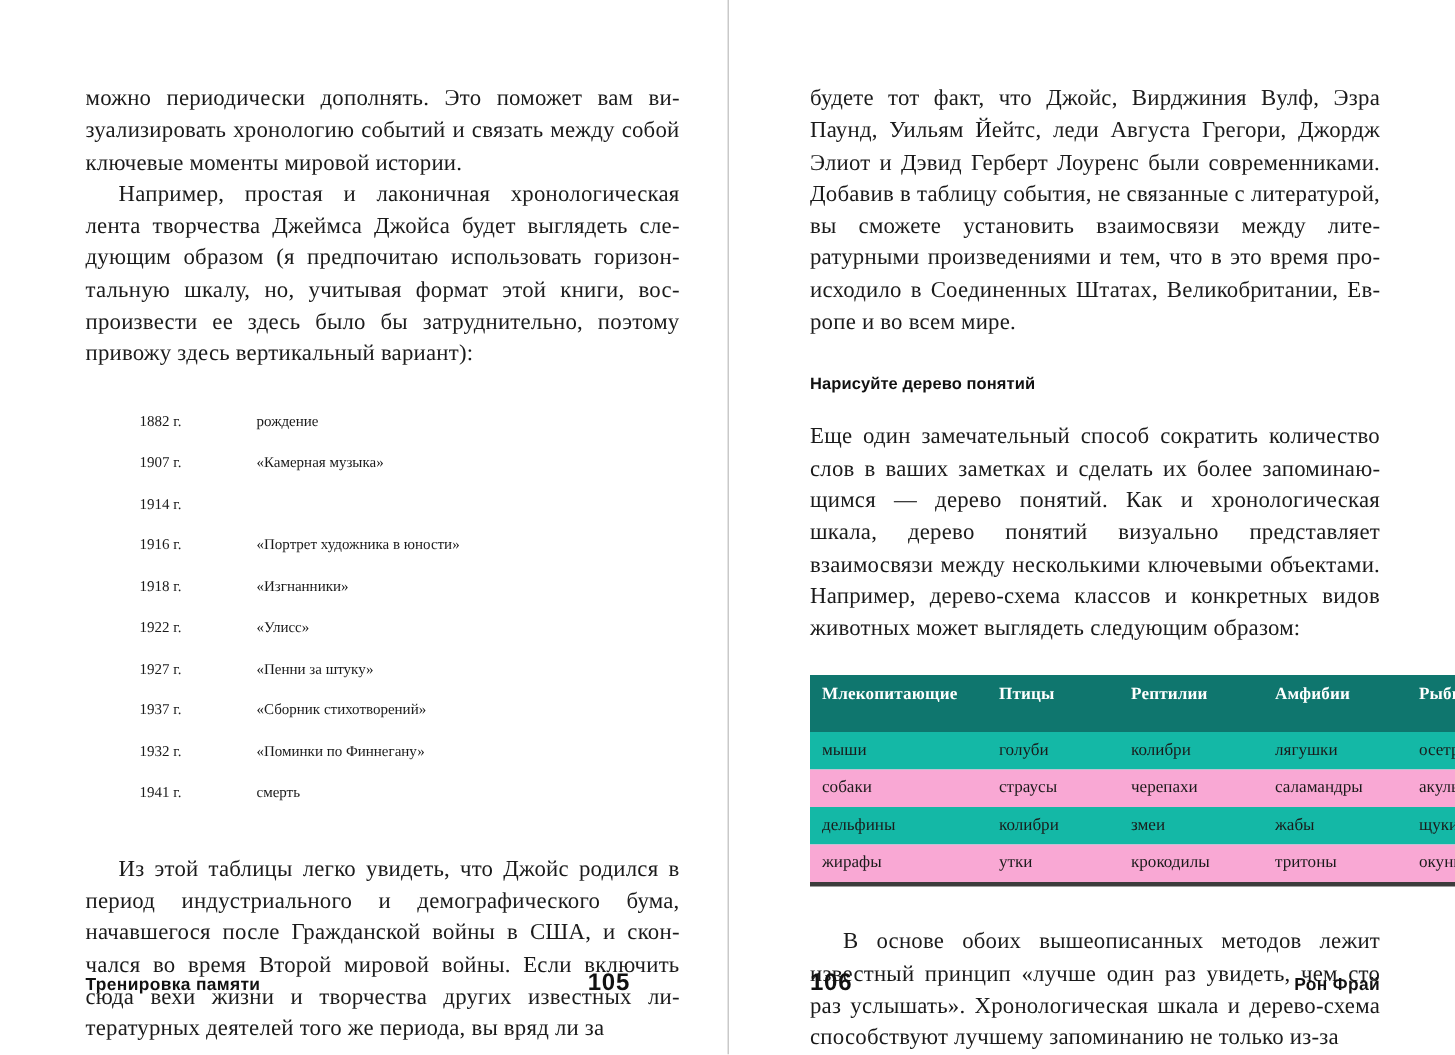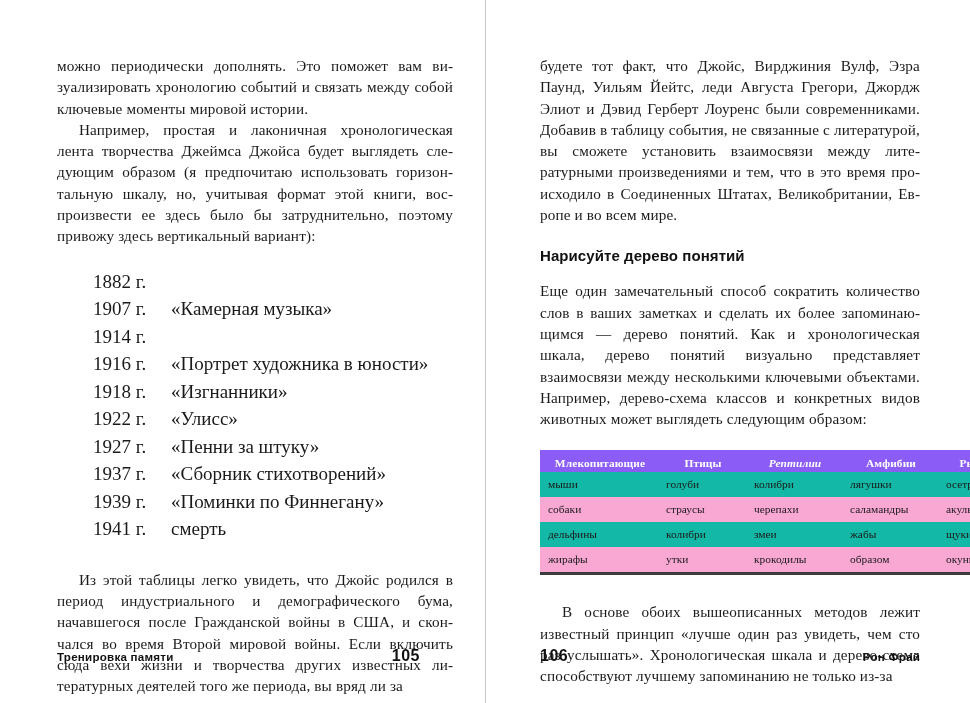--- a/index.html
+++ b/index.html
@@ -67,78 +67,78 @@
   .spacer-lg { height: 26px; }
 
   
   .chrono {
     margin: 0;
     padding: 0;
     list-style: none;
   }
   .chrono-row {
     display: flex;
-    font-size: 19px;
+    font-size: 10px;
     line-height: 27.5px;
     padding-left: 36px;
   }
   .chrono-year {
     width: 78px;
     flex: 0 0 78px;
     white-space: nowrap;
   }
   .chrono-event {
     flex: 1 1 auto;
   }
 
   
   h2.section-heading {
     margin: 0;
     font-family: "Liberation Sans", "DejaVu Sans", sans-serif;
-    font-size: 15px;
+    font-size: 11px;
     font-weight: 700;
     line-height: 20px;
     letter-spacing: 0.005em;
     color: #111111;
   }
 
   
   .concept-table-wrap {
     margin: 0;
   }
   table.concept-table {
     border-collapse: collapse;
     width: 380px;
     table-layout: fixed;
     font-size: 11.4px;
     border-bottom: 3px solid #3c3c3c;
   }
   table.concept-table th {
-    background: #8b5cf6;
+    background: #0f766e;
     color: #ffffff;
     font-weight: 700;
-    text-align: center;
-    padding: 6px 6px 2px 8px;
+    text-align: left;
+    padding: 6px 6px 18px 8px;
     line-height: 14px;
     letter-spacing: 0.01em;
     white-space: nowrap;
   }
   table.concept-table td {
     padding: 5px 6px 5px 8px;
     line-height: 15px;
     color: #1a1a1a;
     background: #14b8a6;
     white-space: nowrap;
   }
   table.concept-table tbody tr.alt td {
     background: #f9a8d4;
   }
   .col-0 { width: 104px; }
   .col-1 { width: 74px; }
-  .col-2 { width: 82px; font-style: italic; }
+  .col-2 { width: 82px; }
   .col-3 { width: 82px; }
   .col-4 { width: 58px; }
 
   
   .footer {
     position: absolute;
     bottom: 38px;
     display: flex;
     align-items: baseline;
     justify-content: space-between;
@@ -164,20 +164,21 @@
 
       <p class="para">можно периодически дополнять. Это поможет вам ви­зуализировать хронологию событий и связать между собой ключевые моменты мировой истории.</p>
 
       <p class="para indent">Например, простая и лаконичная хронологическая лента творчества Джеймса Джойса будет выглядеть сле­дующим образом (я предпочитаю использовать горизон­тальную шкалу, но, учитывая формат этой книги, вос­произвести ее здесь было бы затруднительно, поэтому привожу здесь вертикальный вариант):</p>
 
       <div class="spacer-md"></div>
 
       <ul class="chrono">
         <li class="chrono-row">
           <span class="chrono-year">1882 г.</span>
+          <span class="chrono-event">рождение</span>
         </li>
         <li class="chrono-row">
           <span class="chrono-year">1907 г.</span>
           <span class="chrono-event">«Камерная музыка»</span>
         </li>
         <li class="chrono-row">
           <span class="chrono-year">1914 г.</span>
         </li>
         <li class="chrono-row">
           <span class="chrono-year">1916 г.</span>
@@ -193,21 +194,21 @@
         </li>
         <li class="chrono-row">
           <span class="chrono-year">1927 г.</span>
           <span class="chrono-event">«Пенни за штуку»</span>
         </li>
         <li class="chrono-row">
           <span class="chrono-year">1937 г.</span>
           <span class="chrono-event">«Сборник стихотворений»</span>
         </li>
         <li class="chrono-row">
-          <span class="chrono-year">1939 г.</span>
+          <span class="chrono-year">1932 г.</span>
           <span class="chrono-event">«Поминки по Финнегану»</span>
         </li>
         <li class="chrono-row">
           <span class="chrono-year">1941 г.</span>
           <span class="chrono-event">смерть</span>
         </li>
       </ul>
 
       <div class="spacer-lg"></div>
 
@@ -266,21 +267,21 @@
               <td>дельфины</td>
               <td>колибри</td>
               <td>змеи</td>
               <td>жабы</td>
               <td>щуки</td>
             </tr>
             <tr class="alt">
               <td>жирафы</td>
               <td>утки</td>
               <td>крокодилы</td>
-              <td>образом</td>
+              <td>тритоны</td>
               <td>окуни</td>
             </tr>
           </tbody>
         </table>
       </div>
 
       <div class="spacer-lg"></div>
 
       <p class="para indent">В основе обоих вышеописанных методов лежит известный принцип «лучше один раз увидеть, чем сто раз услышать». Хронологическая шкала и дерево-схема способствуют лучшему запоминанию не только из-за</p>
 

